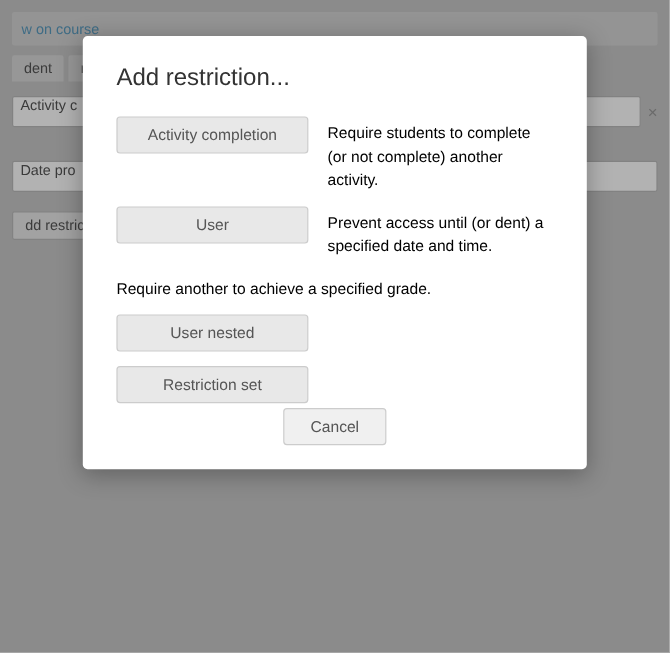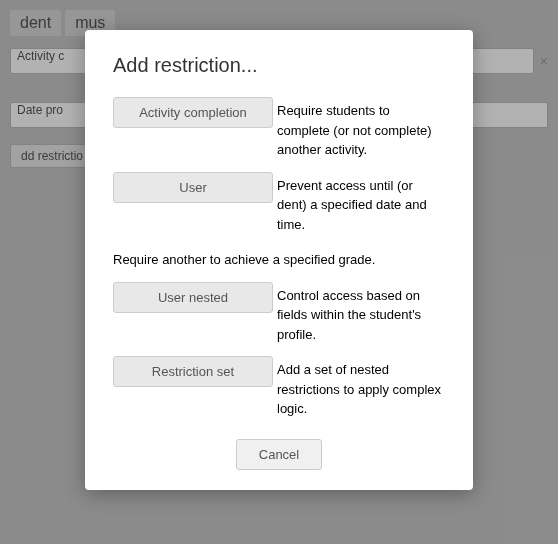--- a/index.html
+++ b/index.html
@@ -36,21 +36,21 @@
     }
 
     .bg-tabs {
       display: flex;
       gap: 4px;
     }
 
     .bg-tab {
       background: #d8d8d8;
       padding: 4px 10px;
-      font-size: 16px;
+      font-size: 12px;
       color: #555;
       border-radius: 2px 2px 0 0;
     }
 
     .bg-input-row {
       display: flex;
       align-items: center;
       gap: 6px;
       margin-top: 4px;
     }
@@ -95,41 +95,41 @@
       display: flex;
       align-items: flex-start;
       justify-content: center;
       padding-top: 30px;
     }
 
     .modal {
       background: #fff;
       border-radius: 4px;
       box-shadow: 0 4px 20px rgba(0,0,0,0.3);
-      width: 388px;
+      width: 420px;
       padding: 24px 28px 20px 28px;
     }
 
     .modal-title {
       font-size: 20px;
       font-weight: normal;
       color: #333;
       margin-bottom: 20px;
     }
 
     .restriction-list {
       display: flex;
       flex-direction: column;
       gap: 12px;
     }
 
     .restriction-item {
       display: flex;
       align-items: flex-start;
-      gap: 4px;
+      gap: 16px;
     }
 
     .restriction-btn {
       background: #e8e8e8;
       border: 1px solid #ccc;
       border-radius: 3px;
       padding: 7px 0;
       width: 160px;
       min-width: 160px;
       text-align: center;
@@ -144,39 +144,42 @@
 
     .restriction-desc {
       font-size: 13px;
       color: #000000;
       line-height: 1.5;
       padding-top: 4px;
       flex: 1;
     }
 
     .modal-footer {
-      margin-top: 20px;
+      margin-top: 4px;
       display: flex;
       justify-content: center;
     }
 
     .cancel-btn {
       background: #f0f0f0;
       border: 1px solid #ccc;
       border-radius: 3px;
       padding: 7px 22px;
       font-size: 13px;
       color: #555;
       cursor: pointer;
     }
   </style>
 </head>
 <body>
 
 <div class="background-overlay">
+  <div class="bg-row">
+    <span>w on course</span>
+  </div>
   <div class="bg-tabs">
     <div class="bg-tab">dent</div>
     <div class="bg-tab">mus</div>
   </div>
   <div class="bg-input-row">
     <div class="bg-input">
       <span>Activity c</span>
     </div>
     <span class="bg-x">×</span>
   </div>
@@ -204,25 +207,23 @@
     </div>
         <div class="restriction-item">
       <button class="restriction-btn">User</button>
       <div class="restriction-desc">Prevent access until (or dent) a specified date and time.</div>
     </div>
         <div class="restriction-item">
       <div class="restriction-desc">Require another to achieve a specified grade.</div>
     </div>
         <div class="restriction-item">
       <button class="restriction-btn">User nested</button>
-      <div class="restriction-desc">Control access based on fields within the student's profile.</div>
     </div>
         <div class="restriction-item">
       <button class="restriction-btn">Restriction set</button>
-      <div class="restriction-desc">Add a set of nested restrictions to apply complex logic.</div>
     </div>
       </div>
 
     <div class="modal-footer">
       <button class="cancel-btn">Cancel</button>
     </div>
   </div>
 </div>
 
 </body></html>

